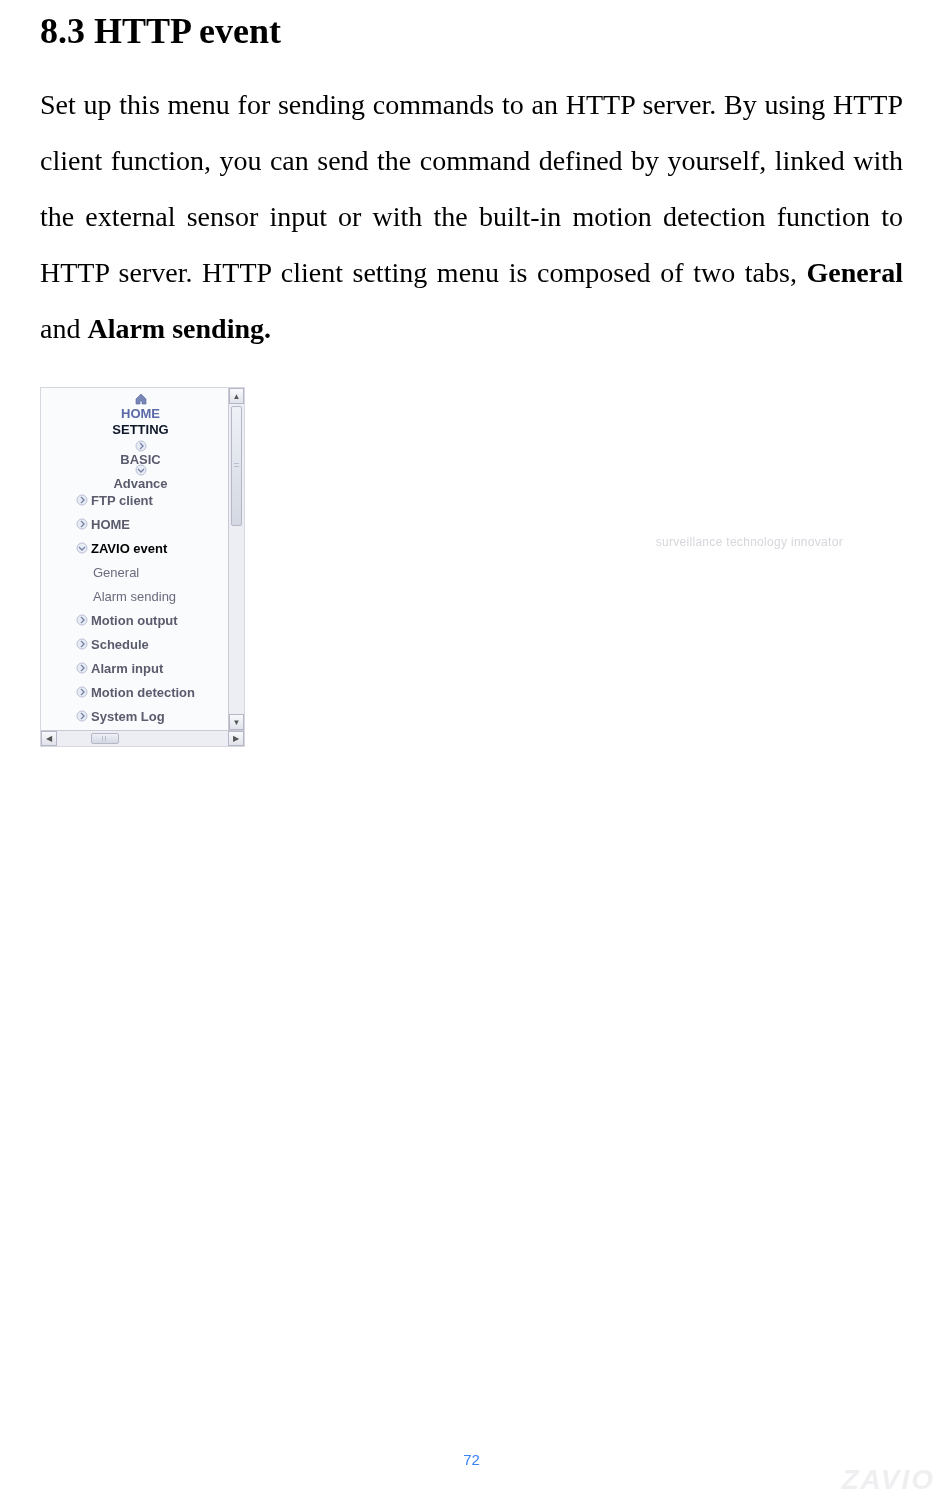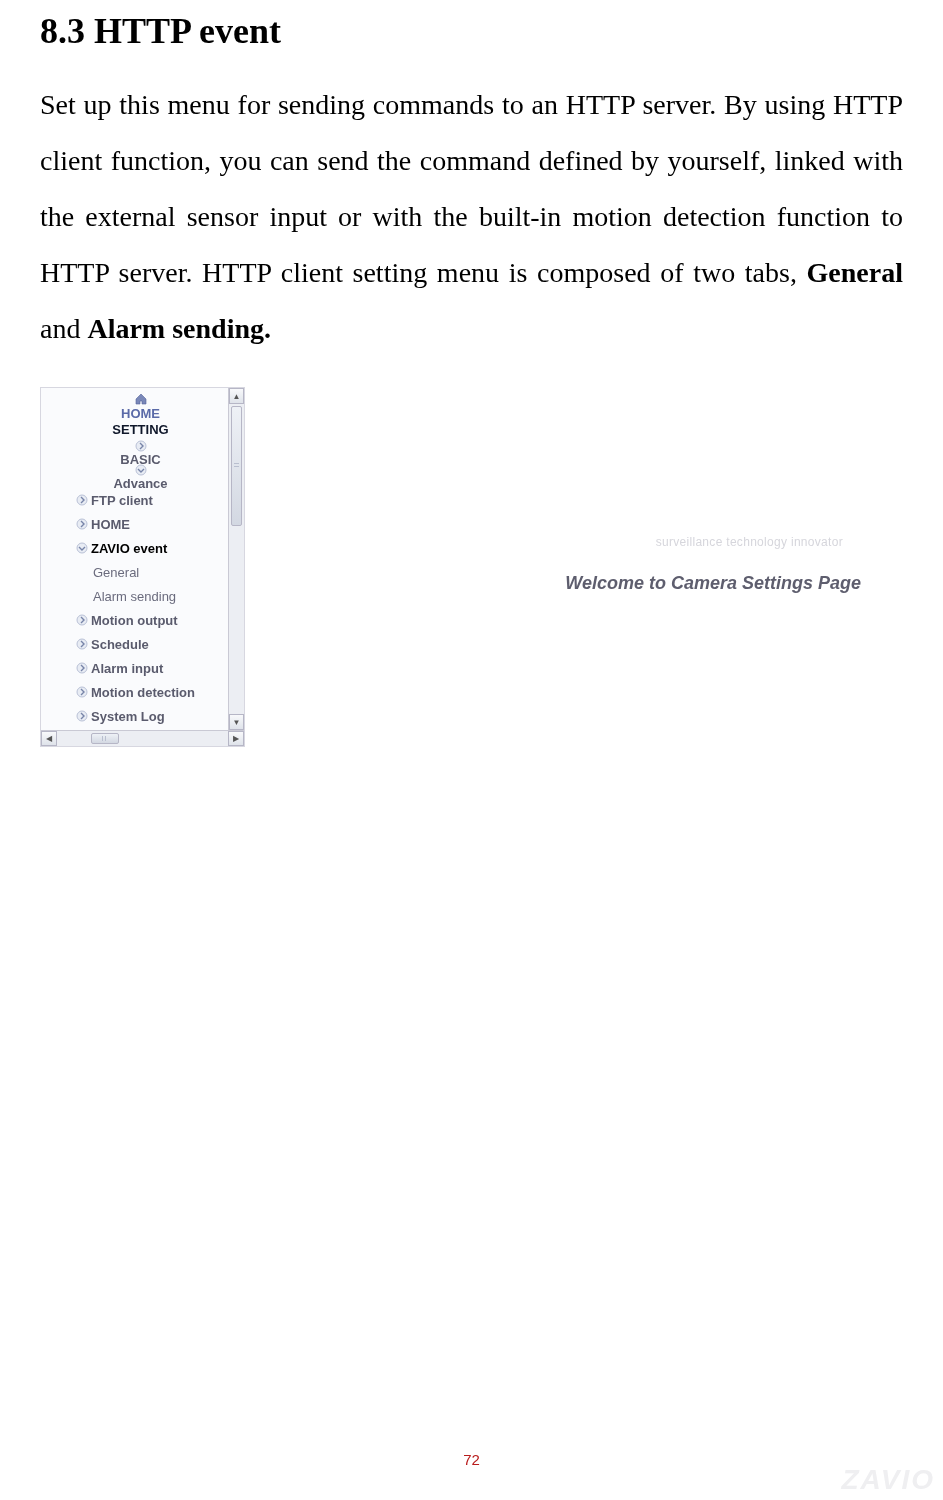--- a/index.html
+++ b/index.html
@@ -175,21 +175,21 @@
     font-family: Arial, sans-serif;
   }
 
   .page-num {
     position: absolute;
     left: 0; right: 0;
     bottom: 32px;
     text-align: center;
     font-size: 15px;
     font-family: Arial, sans-serif;
-    color: #b91c1c;
+    color: #3b82f6;
   }
   .watermark {
     position: absolute;
     right: 8px;
     bottom: 4px;
     font-size: 28px;
     font-weight: 900;
     font-family: Arial, sans-serif;
     color: #efeff1;
     letter-spacing: 2px;
@@ -339,18 +339,17 @@
 
     <div class="hscroll">
       <div class="btn left">◀</div>
       <div class="thumb"></div>
       <div class="btn right">▶</div>
     </div>
   </div>
 
   <div class="content-pane">
     <div class="tagline">surveillance technology innovator</div>
-    <div class="welcome">Welcome to Camera Settings Page</div>
   </div>
 </div>
 
 <div class="page-num">72</div>
 <div class="watermark">ZAVIO</div>
 
 </body></html>

